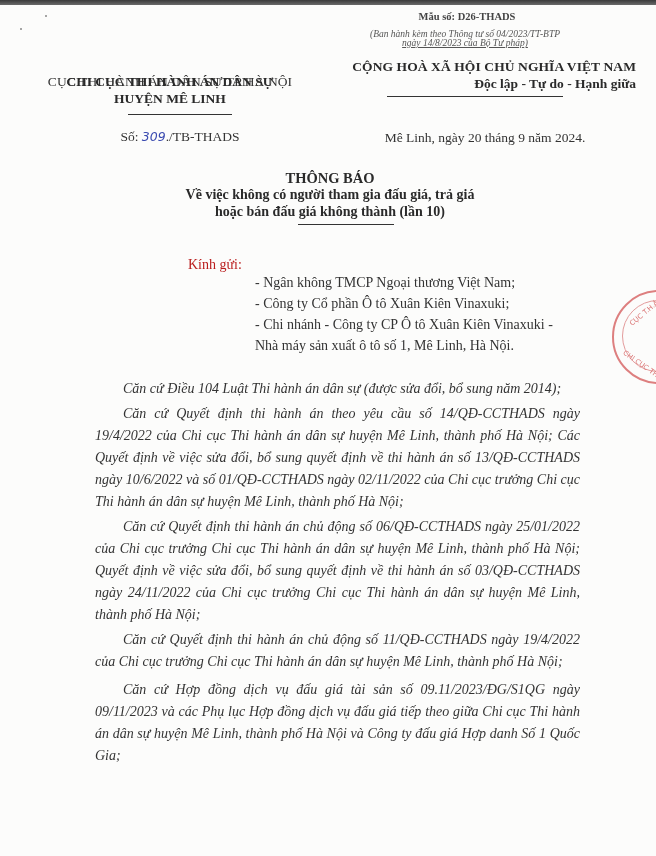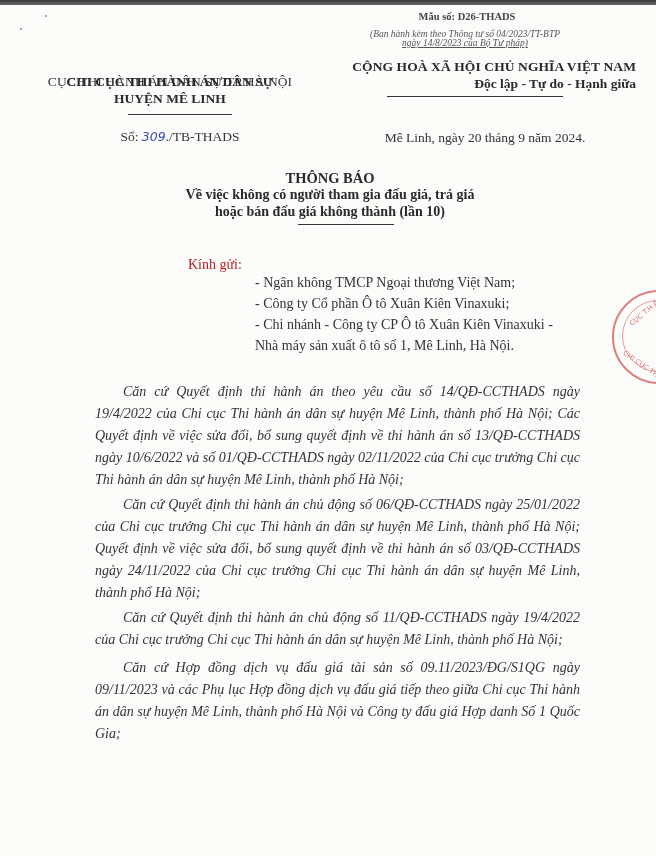--- a/index.html
+++ b/index.html
@@ -100,20 +100,21 @@
 <div class="abs recip r3">- Chi nhánh - Công ty CP Ô tô Xuân Kiên Vinaxuki -</div>
 <div class="abs recip r4">Nhà máy sản xuất ô tô số 1, Mê Linh, Hà Nội.</div>
 
 <div class="seal">
   <div class="seal-inner"></div>
   <span class="seal-text" style="left:10px;top:10px;transform:rotate(-40deg);">CỤC T.H.ÁN DÂN</span>
   <span class="seal-text" style="left:6px;top:68px;transform:rotate(35deg);">CHI CỤC TH</span>
 </div>
 
 <div class="body-text" style="top:378px;">
+  <p><span class="ind"></span><span>Căn cứ Điều 104 Luật Thi hành án dân sự (được sửa đổi, bổ sung năm 2014);</span></p>
   <div class="para-gap"></div>
   <p><span class="ind"></span><span>Căn cứ Quyết định thi hành án theo yêu cầu số 14/QĐ-CCTHADS ngày 19/4/2022 của Chi cục Thi hành án dân sự huyện Mê Linh, thành phố Hà Nội; Các Quyết định về việc sửa đổi, bổ sung quyết định về thi hành án số 13/QĐ-CCTHADS ngày 10/6/2022 và số 01/QĐ-CCTHADS ngày 02/11/2022 của Chi cục trưởng Chi cục Thi hành án dân sự huyện Mê Linh, thành phố Hà Nội;</span></p>
   <div class="para-gap"></div>
   <p><span class="ind"></span><span>Căn cứ Quyết định thi hành án chủ động số 06/QĐ-CCTHADS ngày 25/01/2022 của Chi cục trưởng Chi cục Thi hành án dân sự huyện Mê Linh, thành phố Hà Nội; Quyết định về việc sửa đổi, bổ sung quyết định về thi hành án số 03/QĐ-CCTHADS ngày 24/11/2022 của Chi cục trưởng Chi cục Thi hành án dân sự huyện Mê Linh, thành phố Hà Nội;</span></p>
   <div class="para-gap"></div>
   <p><span class="ind"></span><span>Căn cứ Quyết định thi hành án chủ động số 11/QĐ-CCTHADS ngày 19/4/2022 của Chi cục trưởng Chi cục Thi hành án dân sự huyện Mê Linh, thành phố Hà Nội;</span></p>
   <div class="para-gap"></div>
   <div class="para-gap"></div>
   <p><span class="ind"></span><span>Căn cứ Hợp đồng dịch vụ đấu giá tài sản số 09.11/2023/ĐG/S1QG ngày 09/11/2023 và các Phụ lục Hợp đồng dịch vụ đấu giá tiếp theo giữa Chi cục Thi hành án dân sự huyện Mê Linh, thành phố Hà Nội và Công ty đấu giá Hợp danh Số 1 Quốc Gia;</span></p>
 </div>

